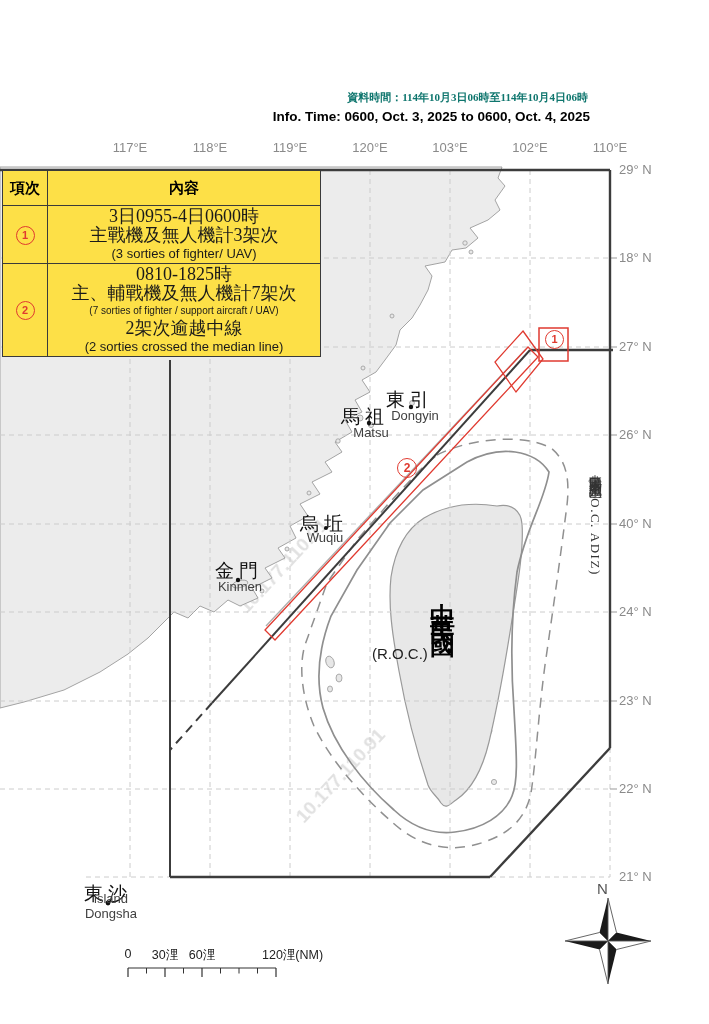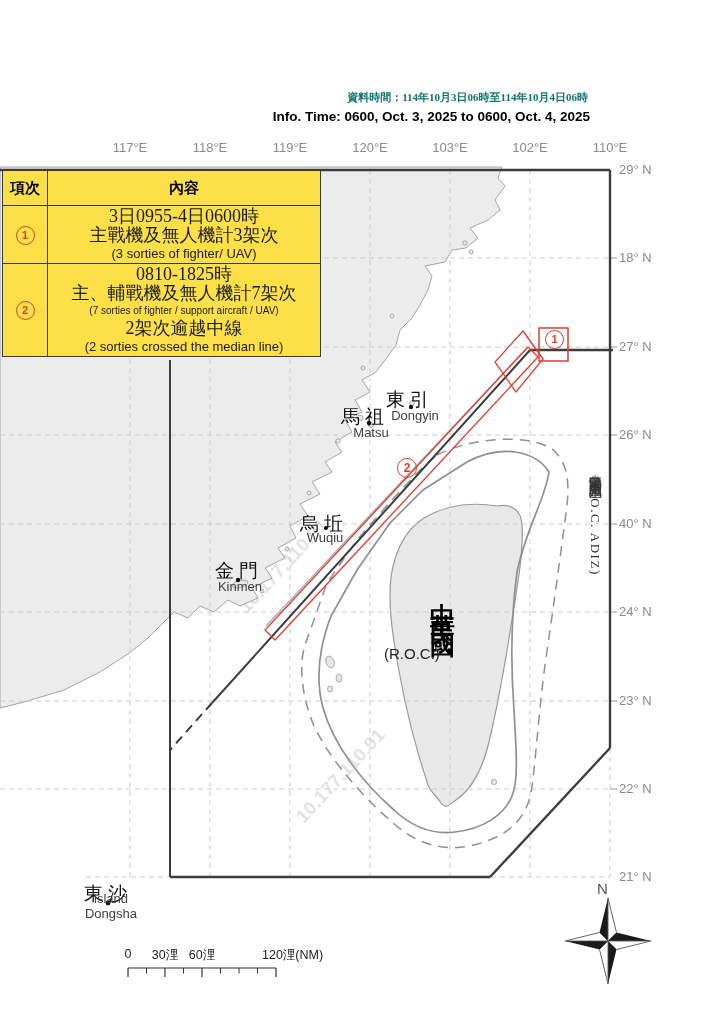--- a/index.html
+++ b/index.html
@@ -26,21 +26,21 @@
   .ln-en{font-size:13px;line-height:17px;color:#1a1a1a;}
   .ln-en-sm{font-size:10px;line-height:16px;color:#1a1a1a;}
   .circ{display:inline-flex;align-items:center;justify-content:center;
         width:17px;height:17px;border:1.6px solid #e03a30;border-radius:50%;
         color:#e03a30;font-size:11px;font-weight:bold;line-height:1;background:transparent;}
   
   .place-zh{font-size:19px;color:#111;letter-spacing:5px;white-space:nowrap;}
   .place-en{font-size:13px;color:#404040;text-align:center;white-space:nowrap;}
   .taiwan-lab{left:426px;top:582px;height:160px;writing-mode:vertical-rl;text-orientation:upright;
               font-size:25px;font-weight:bold;letter-spacing:11px;color:#000;}
-  .roc-lab{left:384px;top:645px;font-size:15px;color:#222;}
+  .roc-lab{left:372px;top:645px;font-size:15px;color:#222;}
   .adiz-lab{left:586px;top:464px;height:245px;writing-mode:vertical-rl;font-size:13px;color:#333;
             letter-spacing:1.5px;}
   .slabel{top:947px;font-size:12.5px;color:#222;text-align:center;}
   .compass-n{left:597px;top:880px;font-size:15px;color:#555;}
 </style>
 </head>
 <body>
 
 <div id="stage">
 

